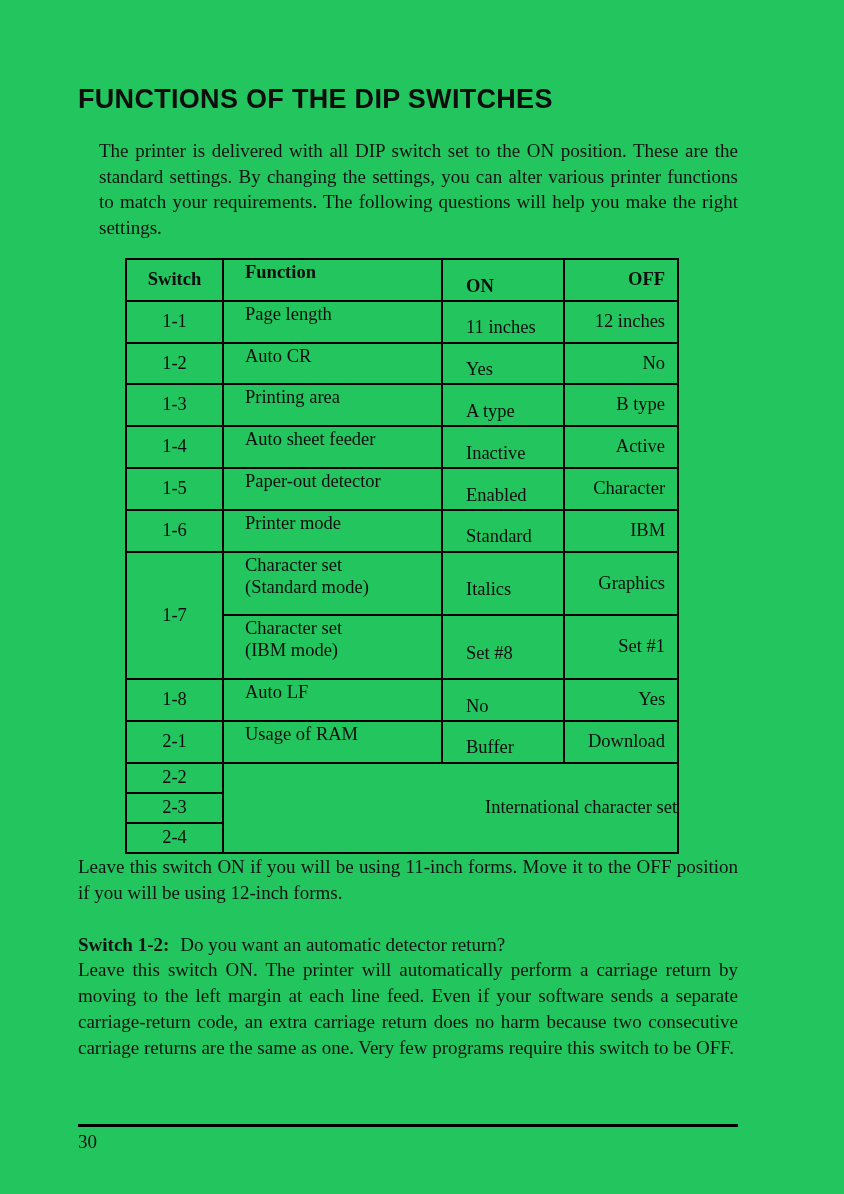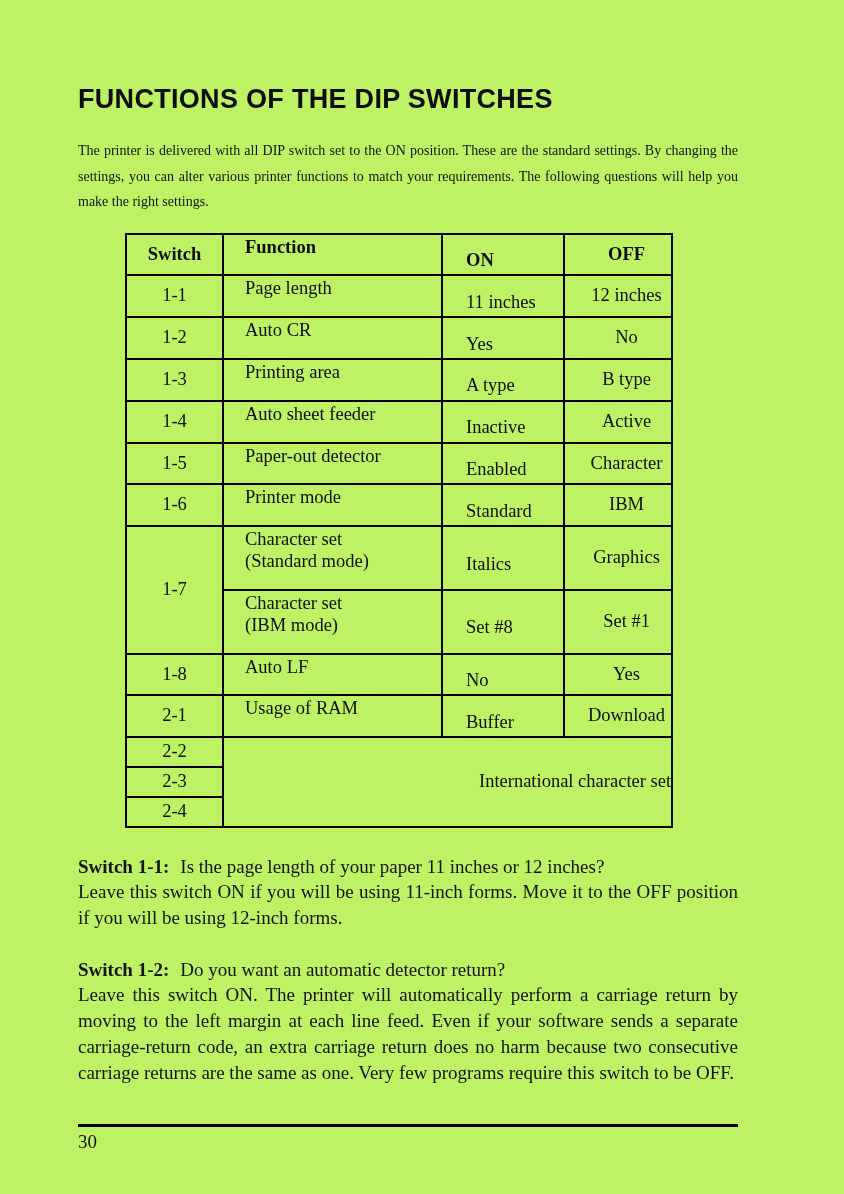--- a/index.html
+++ b/index.html
@@ -1,44 +1,45 @@
 <!DOCTYPE html>
 <html><head>
 <meta charset="utf-8">
 <style>
   * { margin: 0; padding: 0; box-sizing: border-box; }
   html, body { background: #e8e8e8; }
   .page {
     width: 844px;
     height: 1194px;
     margin: 0 auto;
-    background: #bef264;
+    background: #22c55e;
     position: relative;
     font-family: "Liberation Serif", serif;
     color: #131313;
     overflow: hidden;
   }
   .content {
     position: absolute;
     left: 78px;
     top: 84px;
     width: 660px;
   }
   .title {
     font-family: "Liberation Sans", sans-serif;
     font-weight: bold;
     font-size: 27px;
     letter-spacing: 0.3px;
     color: #0d0d0d;
   }
   .intro {
     margin-top: 23px;
-    font-size: 14px;
+    font-size: 19px;
     line-height: 25.5px;
     text-align: justify;
+    margin-left: 21px;
   }
   table.dip {
     margin-top: 18px;
     margin-left: 47px;
     border-collapse: collapse;
     border: 2px solid #000;
   }
   table.dip th, table.dip td {
     border: 2px solid #000;
     font-size: 18.5px;
@@ -46,21 +47,21 @@
     line-height: 1.18;
     color: #0e0e0e;
   }
   table.dip th { font-weight: bold; }
   tr.h-head { height: 35px; }
   tr.h-std  { height: 30px; }
   tr.h-tall { height: 51px; }
   .col-switch { width: 97px;  text-align: center; padding: 2px 4px; }
   .col-func   { width: 219px; text-align: left; padding: 2px 6px 16px 21px; }
   .col-on     { width: 122px; text-align: left; padding: 15px 6px 2px 23px; }
-  .col-off    { width: 96px; text-align: center; padding: 2px 6px 2px 23px; }
+  .col-off    { width: 96px; text-align: right; padding: 2px 12px 2px 23px; }
   .pre { white-space: pre-line; }
   .merged-cell { text-align: right; padding-left: 21px; vertical-align: middle; }
   .switch-q {
     margin-top: 26px;
     font-size: 19px;
     line-height: 25px;
   }
   .switch-q .lbl { font-weight: bold; }
   .switch-q .qtext { margin-left: 11px; }
   .body-para {
@@ -170,23 +171,20 @@
       </tr>
       <tr class="h-std">
         <td class="col-switch">2-3</td>
       </tr>
       <tr class="h-std">
         <td class="col-switch">2-4</td>
       </tr>
     </tbody>
       </table>
 
-    <p class="switch-q">
-      <span class="lbl">Switch 1-1:</span><span class="qtext">Is the page length of your paper 11 inches or 12 inches?</span>
-    </p>
     <p class="body-para">Leave this switch ON if you will be using 11-inch forms. Move it to the OFF position if you will be using 12-inch forms.</p>
 
     <p class="switch-q">
       <span class="lbl">Switch 1-2:</span><span class="qtext">Do you want an automatic detector return?</span>
     </p>
     <p class="body-para">Leave this switch ON.  The printer will automatically perform a carriage return by moving to the left margin at each line feed.  Even if your software sends a separate carriage-return code, an extra carriage return does no harm because two consecutive carriage returns are the same as one. Very few programs require this switch to be OFF.</p>
 
   </div>
 
   <div class="footer">

